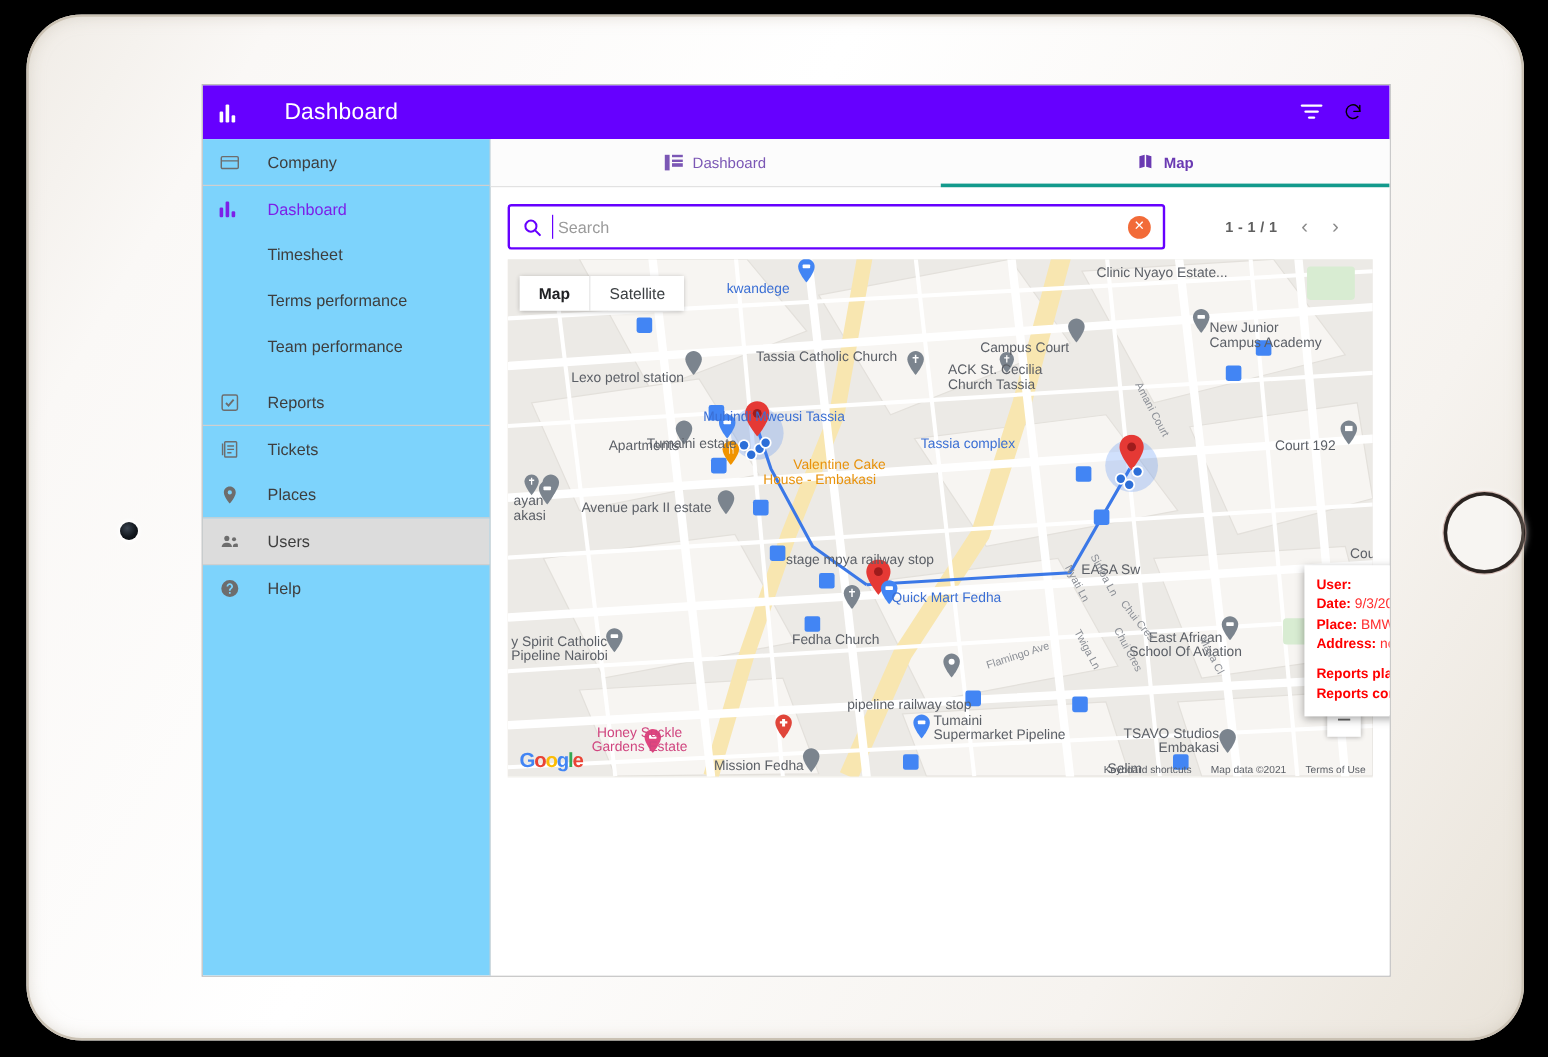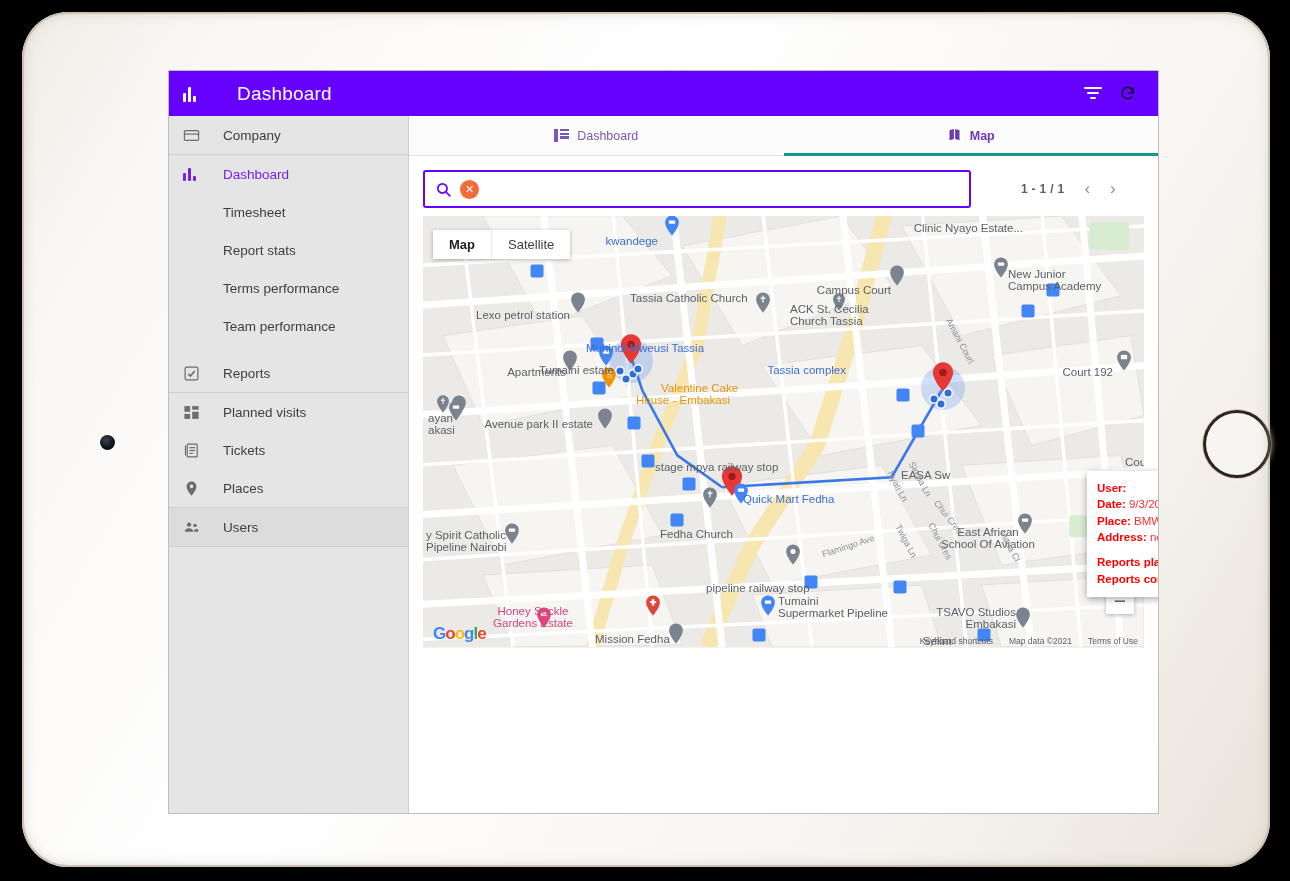--- a/index.html
+++ b/index.html
@@ -57,21 +57,21 @@
   .filter-ico b{position:absolute;left:50%;transform:translateX(-50%);height:2px;background:#fff;border-radius:1px;display:block;}
   .filter-ico b:nth-child(1){top:0;width:18px;}
   .filter-ico b:nth-child(2){top:5px;width:12px;}
   .filter-ico b:nth-child(3){top:10px;width:6px;}
 
   
   .body{ flex:1; display:flex; min-height:0; }
 
   
   .sidebar{
-    width:240px; flex:0 0 240px; background:#e5e5e5;
+    width:240px; flex:0 0 240px; background:#7dd3fc;
     border-right:1px solid #cfcfcf; padding-top:0;
   }
   .nav-item{
     height:38px; display:flex; align-items:center; padding:0 0 0 14px; cursor:pointer;
     font-size:13.5px; color:#3e3e3e;
   }
   .nav-item .ico{ width:40px; flex:0 0 40px; display:flex; align-items:center; color:#6d6d6d;}
   .nav-item .lbl{ }
   .nav-item.active .lbl{ color:#7c20e8; }
   .nav-item.sub .ico{ visibility:hidden; }
@@ -213,53 +213,38 @@
               </span>
             </span>
           <span class="lbl">Dashboard</span>
         </div>
         <div class="nav-item sub">
           <span class="ico"></span>
           <span class="lbl">Timesheet</span>
         </div>
         <div class="nav-item sub">
           <span class="ico"></span>
-          <span class="lbl">Report stats</span>
-        </div>
-        <div class="nav-item sub">
-          <span class="ico"></span>
           <span class="lbl">Terms performance</span>
         </div>
         <div class="nav-item sub">
           <span class="ico"></span>
           <span class="lbl">Team performance</span>
         </div>
         <div class="nav-gap"></div>
         <div class="nav-item">
           <span class="ico">
             <svg class="i" viewBox="0 0 24 24">
                 <rect x="3" y="3" width="18" height="18" rx="2"></rect>
                 <polyline points="7.5 12.5 10.5 15.5 16.5 8.5" stroke-width="2.2"></polyline>
               </svg>
           </span>
           <span class="lbl">Reports</span>
         </div>
         <div class="nav-sep"></div>
 
-        <div class="nav-item">
-          <span class="ico">
-            <svg class="if" viewBox="0 0 24 24">
-                <rect x="2" y="3" width="8" height="8"></rect>
-                <rect x="13" y="3" width="9" height="5"></rect>
-                <rect x="2" y="14" width="8" height="7"></rect>
-                <rect x="13" y="11" width="9" height="10"></rect>
-              </svg>
-          </span>
-          <span class="lbl">Planned visits</span>
-        </div>
         <div class="nav-item">
           <span class="ico">
             <svg class="i" viewBox="0 0 24 24">
                 <rect x="6" y="3" width="14" height="18" rx="1"></rect>
                 <line x1="3.5" y1="5" x2="3.5" y2="19"></line>
                 <line x1="9" y1="8" x2="17" y2="8"></line>
                 <line x1="9" y1="12" x2="17" y2="12"></line>
                 <line x1="9" y1="16" x2="14" y2="16"></line>
               </svg>
           </span>
@@ -281,20 +266,28 @@
                 <circle cx="8.5" cy="8" r="3"></circle>
                 <circle cx="17" cy="9" r="2.4"></circle>
                 <path d="M2.5 18c0-3.3 2.7-5 6-5s6 1.7 6 5z"></path>
                 <path d="M15.5 18c0-2.6 1.3-4 4-4 1.4 0 2 .6 2 1.6V18z"></path>
               </svg>
           </span>
           <span class="lbl">Users</span>
         </div>
         <div class="nav-sep"></div>
 
+        <div class="nav-item">
+          <span class="ico">
+            <svg class="if" viewBox="0 0 24 24">
+                <path d="M12 2a10 10 0 1 0 0 20 10 10 0 0 0 0-20zm1 16h-2v-2h2v2zm1.6-6.2-.9.9c-.5.5-.7.9-.7 1.8h-2v-.5c0-.8.3-1.5.9-2l1.2-1.2c.4-.3.6-.8.6-1.3 0-1-.8-1.8-1.8-1.8s-1.8.8-1.8 1.8H8.2c0-2.1 1.7-3.8 3.8-3.8s3.8 1.7 3.8 3.8c0 .8-.3 1.6-.9 2.2z"></path>
+              </svg>
+          </span>
+          <span class="lbl">Help</span>
+        </div>
       </div>
 
       <div class="content">
 
         <div class="tabs">
           <div class="tab">
             <span class="grid-ico">
                 <u></u>
                 <span>
                   <s></s>
@@ -315,20 +308,21 @@
         </div>
 
         <div class="search-row">
           <div class="search-box">
             <span class="mag">
               <svg width="17" height="17" viewBox="0 0 24 24" fill="none" stroke="#6600ff" stroke-width="2.4" stroke-linecap="round">
                   <circle cx="10.5" cy="10.5" r="6.5"></circle>
                   <line x1="15.5" y1="15.5" x2="21" y2="21"></line>
                 </svg>
             </span>
+            <input type="text" placeholder="Search" style="">
             <span class="clear-btn">✕</span>
           </div>
           <div class="pager">
             <span class="cnt">1 - 1 / 1</span>
             <span class="ch">‹</span>
             <span class="ch">›</span>
           </div>
         </div>
 
         <div class="map-wrap">

